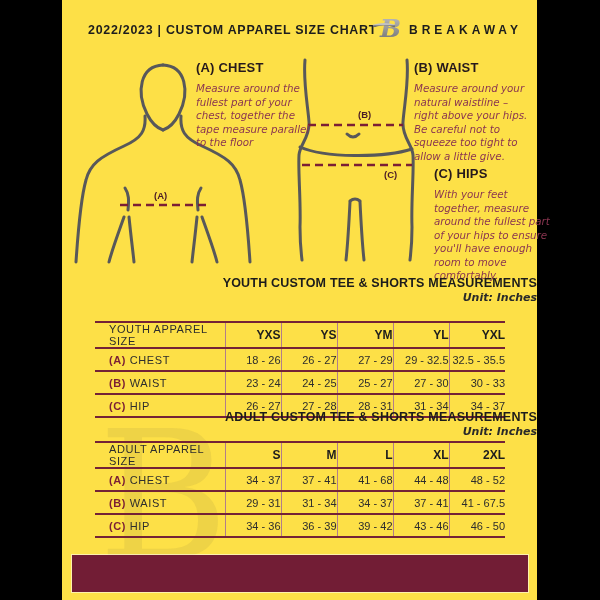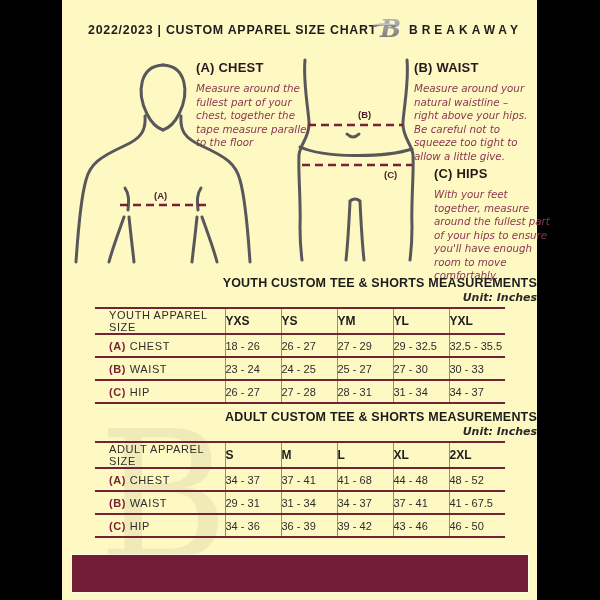--- a/index.html
+++ b/index.html
@@ -1,18 +1,18 @@
 <!DOCTYPE html>
 <html><head>
 <meta charset="utf-8">
 <style>
   html,body{margin:0;padding:0;background:#000;}
   .stage{position:relative;width:600px;height:600px;background:#000;overflow:hidden;
          font-family:"Liberation Sans",sans-serif;}
-  .content{position:absolute;left:62px;top:0;width:475px;height:600px;background:#fef9c3;}
+  .content{position:absolute;left:62px;top:0;width:475px;height:600px;background:#fde047;}
 
   
   .header-title{position:absolute;left:26px;top:22px;font-size:13.5px;font-weight:bold;
     letter-spacing:.8px;color:#1d1d1d;transform:scaleX(.92);transform-origin:left;}
   .brand{position:absolute;left:310px;top:14px;display:flex;align-items:center;gap:7px;}
   .brand-name{font-size:12px;font-weight:bold;letter-spacing:4px;color:#1d1d1d;}
 
   
   .diagram{position:absolute;left:0;top:52px;}
   .fig{fill:none;stroke:#58585a;stroke-width:3;stroke-linecap:round;}
@@ -29,21 +29,21 @@
     font-weight:bold;color:#1c1c1c;letter-spacing:.2px;}
   .sec-unit{position:absolute;left:0;width:475px;text-align:right;font-size:11px;
     font-style:italic;font-weight:bold;color:#2a2a2a;font-family:"DejaVu Sans",sans-serif;}
   table.size-table{position:absolute;left:33px;width:410px;border-collapse:collapse;
     table-layout:fixed;border-top:2px solid #742236;}
   .size-table td,.size-table th{border-bottom:2px solid #742236;padding:0;height:21px;
     font-size:11px;color:#2d2d2d;}
   .size-table th{height:23px;font-weight:bold;font-size:12px;color:#1d1d1d;}
   .size-table .lbl{text-align:left;padding-left:14px;letter-spacing:.6px;font-weight:normal;
     font-size:11px;color:#2d2d2d;}
-  .size-table .sz,.size-table .val{text-align:left;border-left:1.5px solid #b27d8a;}
+  .size-table .sz,.size-table .val{text-align:right;border-left:1.5px solid #b27d8a;}
   .pfx{color:#7b1f35;font-weight:bold;}
 
   .watermark{position:absolute;left:36px;top:408px;font-family:"DejaVu Serif",serif;
     font-size:178px;line-height:1;color:rgba(60,60,60,.08);pointer-events:none;}
 
   .footer-bar{position:absolute;left:10px;top:555px;width:456px;height:37px;background:#721d35;
     outline:1px solid rgba(255,255,255,.55);}
 </style>
 </head>
 <body>
@@ -110,21 +110,21 @@
     </div>
     <div class="mblock" style="left:372px;top:166px;width:122px">
       <h3>(C) HIPS</h3>
       <p>With your feet together, measure around the fullest part of your hips to ensure you'll have enough room to move comfortably.</p>
     </div>
 
     <div class="watermark">B</div>
 
     <div class="sec-title" style="top:276px">YOUTH CUSTOM TEE &amp; SHORTS MEASUREMENTS</div>
     <div class="sec-unit" style="top:291px">Unit: Inches</div>
-    <table class="size-table" style="top:307px">
+    <table class="size-table" style="top:321px">
       <colgroup>
           <col style="width:130px">
           <col style="width:56px">
           <col style="width:56px">
           <col style="width:56px">
           <col style="width:56px">
           <col style="width:56px">
         </colgroup>
       <tbody>
           <tr>

